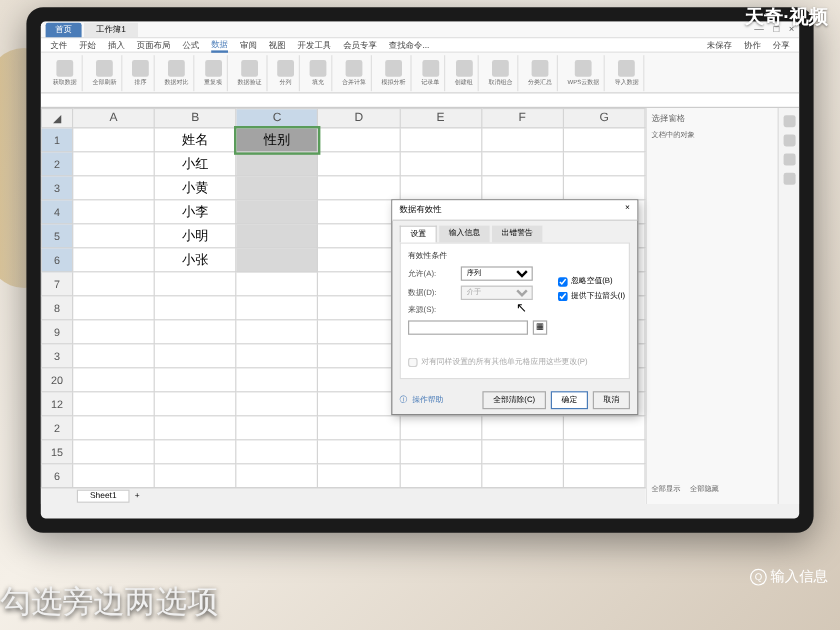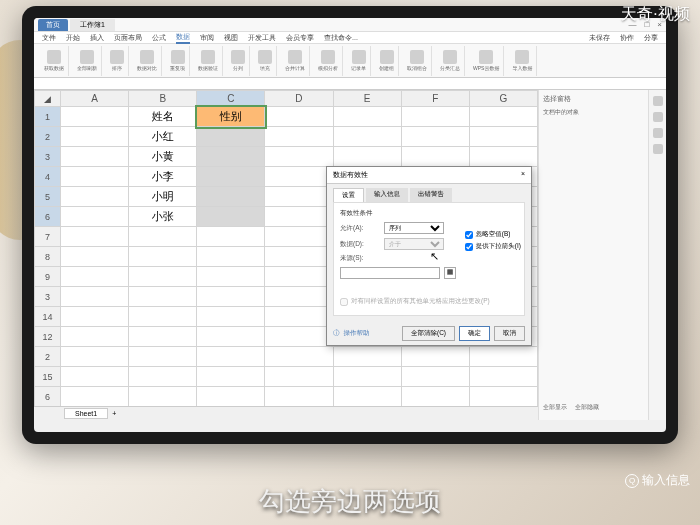--- a/index.html
+++ b/index.html
@@ -21,21 +21,21 @@
 .formula{height:12px;background:#fff;border-bottom:1px solid #ccc;display:flex;align-items:center;padding:0 6px;font-size:7px}
 .sheet-area{display:flex;height:calc(100% - 84px)}
 .sheet{flex:1;background:#fff;position:relative}
 table{border-collapse:collapse;width:100%}
 th,td{border:1px solid #d4d4d4;font-size:11px;text-align:center;padding:0;height:20px}
 th{background:#f0f0f0;font-weight:normal;color:#555;height:16px;font-size:10px}
 .rowh{width:26px;background:#f0f0f0;font-size:9px;color:#555}
 .colh{width:68px}
 .sel{background:#d8d8d8}
 .sel-hdr{background:#c8d8e8}
-.active-cell{background:#fdba74;outline:2px solid #5a9c5a}
+.active-cell{background:#a3a3a3;outline:2px solid #5a9c5a}
 .task-pane{width:110px;background:#f8f8f8;border-left:1px solid #ddd;padding:4px;font-size:6px;color:#666}
 .task-pane .tp-title{font-size:7px;margin-bottom:4px}
 .side-icons{width:18px;background:#f4f4f4;border-left:1px solid #ddd;display:flex;flex-direction:column;align-items:center;gap:6px;padding-top:6px}
 .side-icons div{width:10px;height:10px;background:#ccc;border-radius:2px}
 .dialog{position:absolute;left:292px;top:148px;width:206px;background:#f0f0f0;border:1px solid #888;box-shadow:2px 2px 8px rgba(0,0,0,.3);font-size:7px}
 .dlg-title{background:#fff;padding:3px 6px;border-bottom:1px solid #ccc;display:flex;justify-content:space-between}
 .dlg-tabs{display:flex;padding:4px 6px 0;gap:2px}
 .dlg-tab{padding:2px 8px;background:#e0e0e0;font-size:6.5px}
 .dlg-tab.on{background:#fff;border:1px solid #ccc;border-bottom:none}
 .dlg-body{background:#fff;margin:0 6px 6px;padding:6px;border:1px solid #ddd;min-height:110px}
@@ -45,24 +45,24 @@
 .dlg-row select,.dlg-row input[type=text]{flex:0 0 60px;height:12px;font-size:6px;border:1px solid #aaa;background:#fff}
 .dlg-chk{display:flex;align-items:center;gap:3px;font-size:6.5px;margin:3px 0}
 .dlg-chk input{width:8px;height:8px}
 .dlg-right{position:absolute;right:10px;top:60px}
 .dlg-foot{padding:4px 6px;display:flex;align-items:center;gap:4px;font-size:6.5px}
 .dlg-foot .link{color:#4a7cb8}
 .dlg-foot button{font-size:6.5px;padding:2px 8px;border:1px solid #aaa;background:#f0f0f0}
 .dlg-foot button.primary{background:#fff;border:1px solid #4a7cb8}
 .sheet-tabs{position:absolute;bottom:0;left:0;right:0;height:14px;background:#f0f0f0;border-top:1px solid #ccc;display:flex;align-items:center;padding:0 30px;font-size:7px}
 .sheet-tab{background:#fff;padding:1px 10px;border:1px solid #ccc}
-.watermark-tr{position:absolute;top:4px;right:10px;color:#fff;font-size:16px;font-weight:normal;text-shadow:0 1px 2px rgba(0,0,0,.5)}
+.watermark-tr{position:absolute;top:4px;right:10px;color:#fff;font-size:16px;font-weight:bold;text-shadow:0 1px 2px rgba(0,0,0,.5)}
 .watermark-br{position:absolute;bottom:36px;right:10px;color:#fff;font-size:12px;display:flex;align-items:center;gap:3px}
 .watermark-br .circ{width:14px;height:14px;border:1.5px solid #fff;border-radius:50%;display:flex;align-items:center;justify-content:center;font-size:8px}
-.subtitle{position:absolute;bottom:6px;left:0;right:0;text-align:center;color:#f0f0f0;font-size:26px;font-weight:500;text-shadow:0 2px 4px rgba(0,0,0,.8)}
+.subtitle{position:absolute;bottom:6px;left:0;right:0;color:#f0f0f0;font-size:26px;font-weight:500;text-shadow:0 2px 4px rgba(0,0,0,.8)}
 .cursor{position:absolute;left:396px;top:232px;font-size:11px;color:#000;pointer-events:none}
 </style>
 </head>
 <body>
 
 <div class="photo-bg">
     <div class="wheat"></div>
   </div>
 
 <div class="tablet">
@@ -294,21 +294,21 @@
                 <td class=""></td>
                 <td class=""></td>
                 <td class=""></td>
                 <td class=""></td>
                 <td class=""></td>
                 <td class=""></td>
               </tr>
             </tbody>
             <tbody>
               <tr>
-                <th class="rowh ">14</th>
+                <th class="rowh ">20</th>
                 <td class=""></td>
                 <td class=""></td>
                 <td class=""></td>
                 <td class=""></td>
                 <td class=""></td>
                 <td class=""></td>
                 <td class=""></td>
               </tr>
             </tbody>
             <tbody>

